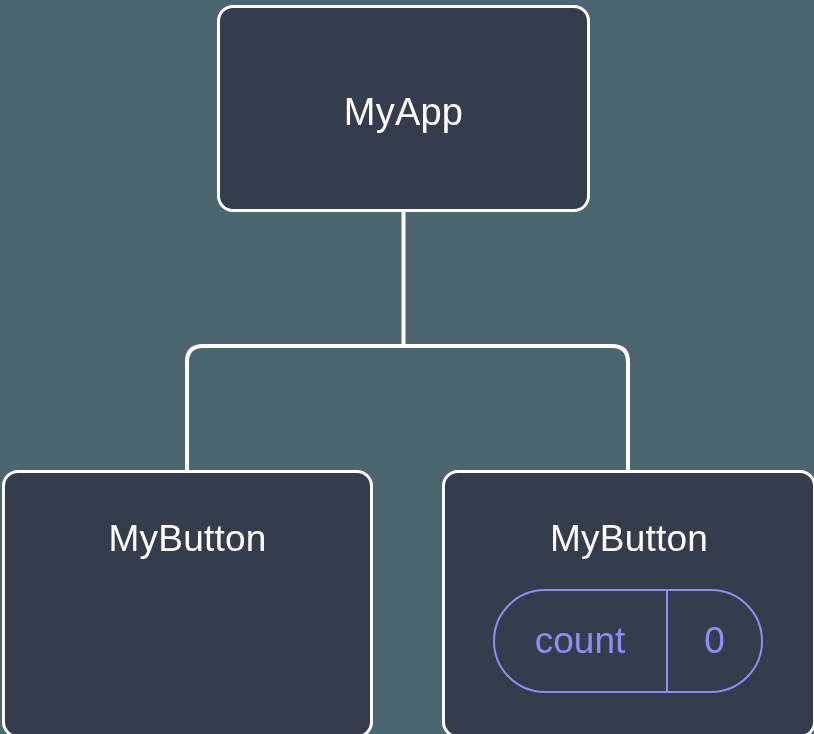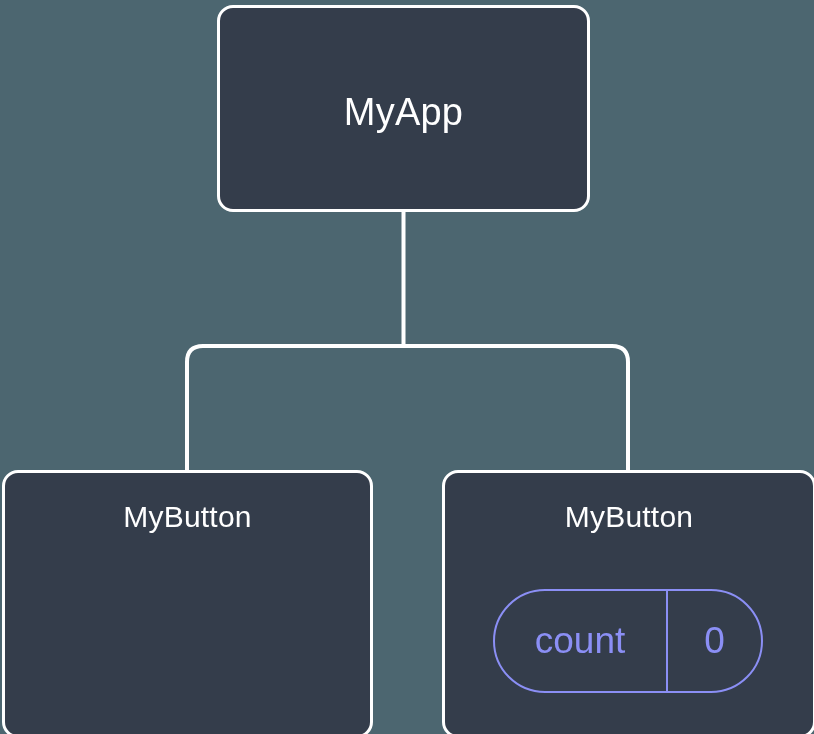--- a/index.html
+++ b/index.html
@@ -72,22 +72,22 @@
     white-space: nowrap;
   }
 
   #card-root .card-title {
     top: 83px;
     font-size: 38px;
   }
 
   #card-child-left .card-title,
   #card-child-right .card-title {
-    top: 27px;
-    font-size: 30px;
+    top: 45px;
+    font-size: 37px;
   }
 
   
   .pill {
     position: absolute;
     display: flex;
     align-items: stretch;
     border-radius: 999px;
   }
 

